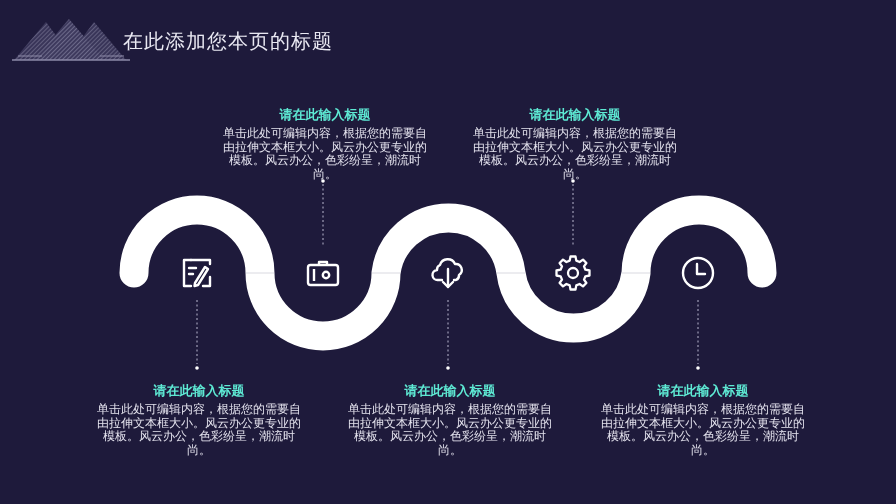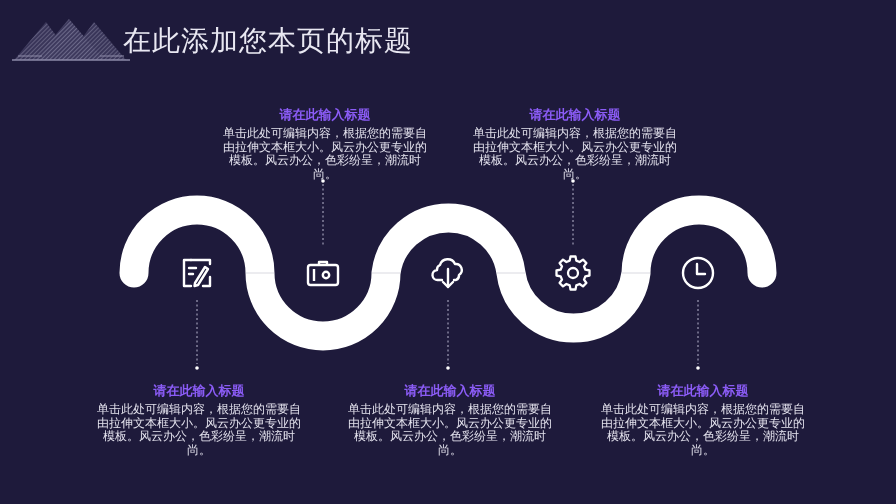--- a/index.html
+++ b/index.html
@@ -7,31 +7,31 @@
       width: 896px; height: 504px; overflow: hidden;
       background: #1e1a3b;
       font-family: "DejaVu Sans", "Liberation Sans", sans-serif;
       position: relative;
       color: #ffffff;
     }
     .logo { position: absolute; left: 12px; top: 16px; width: 118px; height: 48px; }
     .page-title {
       position: absolute; left: 123px; top: 28px;
       font-family: "DejaVu Serif", "Liberation Serif", serif;
-      font-size: 28px; color: #e9e8f2; letter-spacing: 1px; line-height: 26px;
+      font-size: 20px; color: #e9e8f2; letter-spacing: 1px; line-height: 26px;
       white-space: nowrap;
     }
     .wave { position: absolute; left: 0; top: 0; width: 896px; height: 504px; }
     .icon { position: absolute; width: 36px; height: 36px; }
     .icon svg { width: 36px; height: 36px; display: block; }
     .block {
       position: absolute; width: 210px; text-align: center;
     }
     .block .title {
-      font-size: 13px; font-weight: bold; color: #8b5cf6; line-height: 18px;
+      font-size: 13px; font-weight: bold; color: #5eead4; line-height: 18px;
       margin-bottom: 3px; white-space: nowrap;
     }
     .block .desc {
       font-size: 12px; color: #e4e3ee; line-height: 13.5px;
       padding: 0 2px;
     }
   </style>
 </head>
 <body>
 

